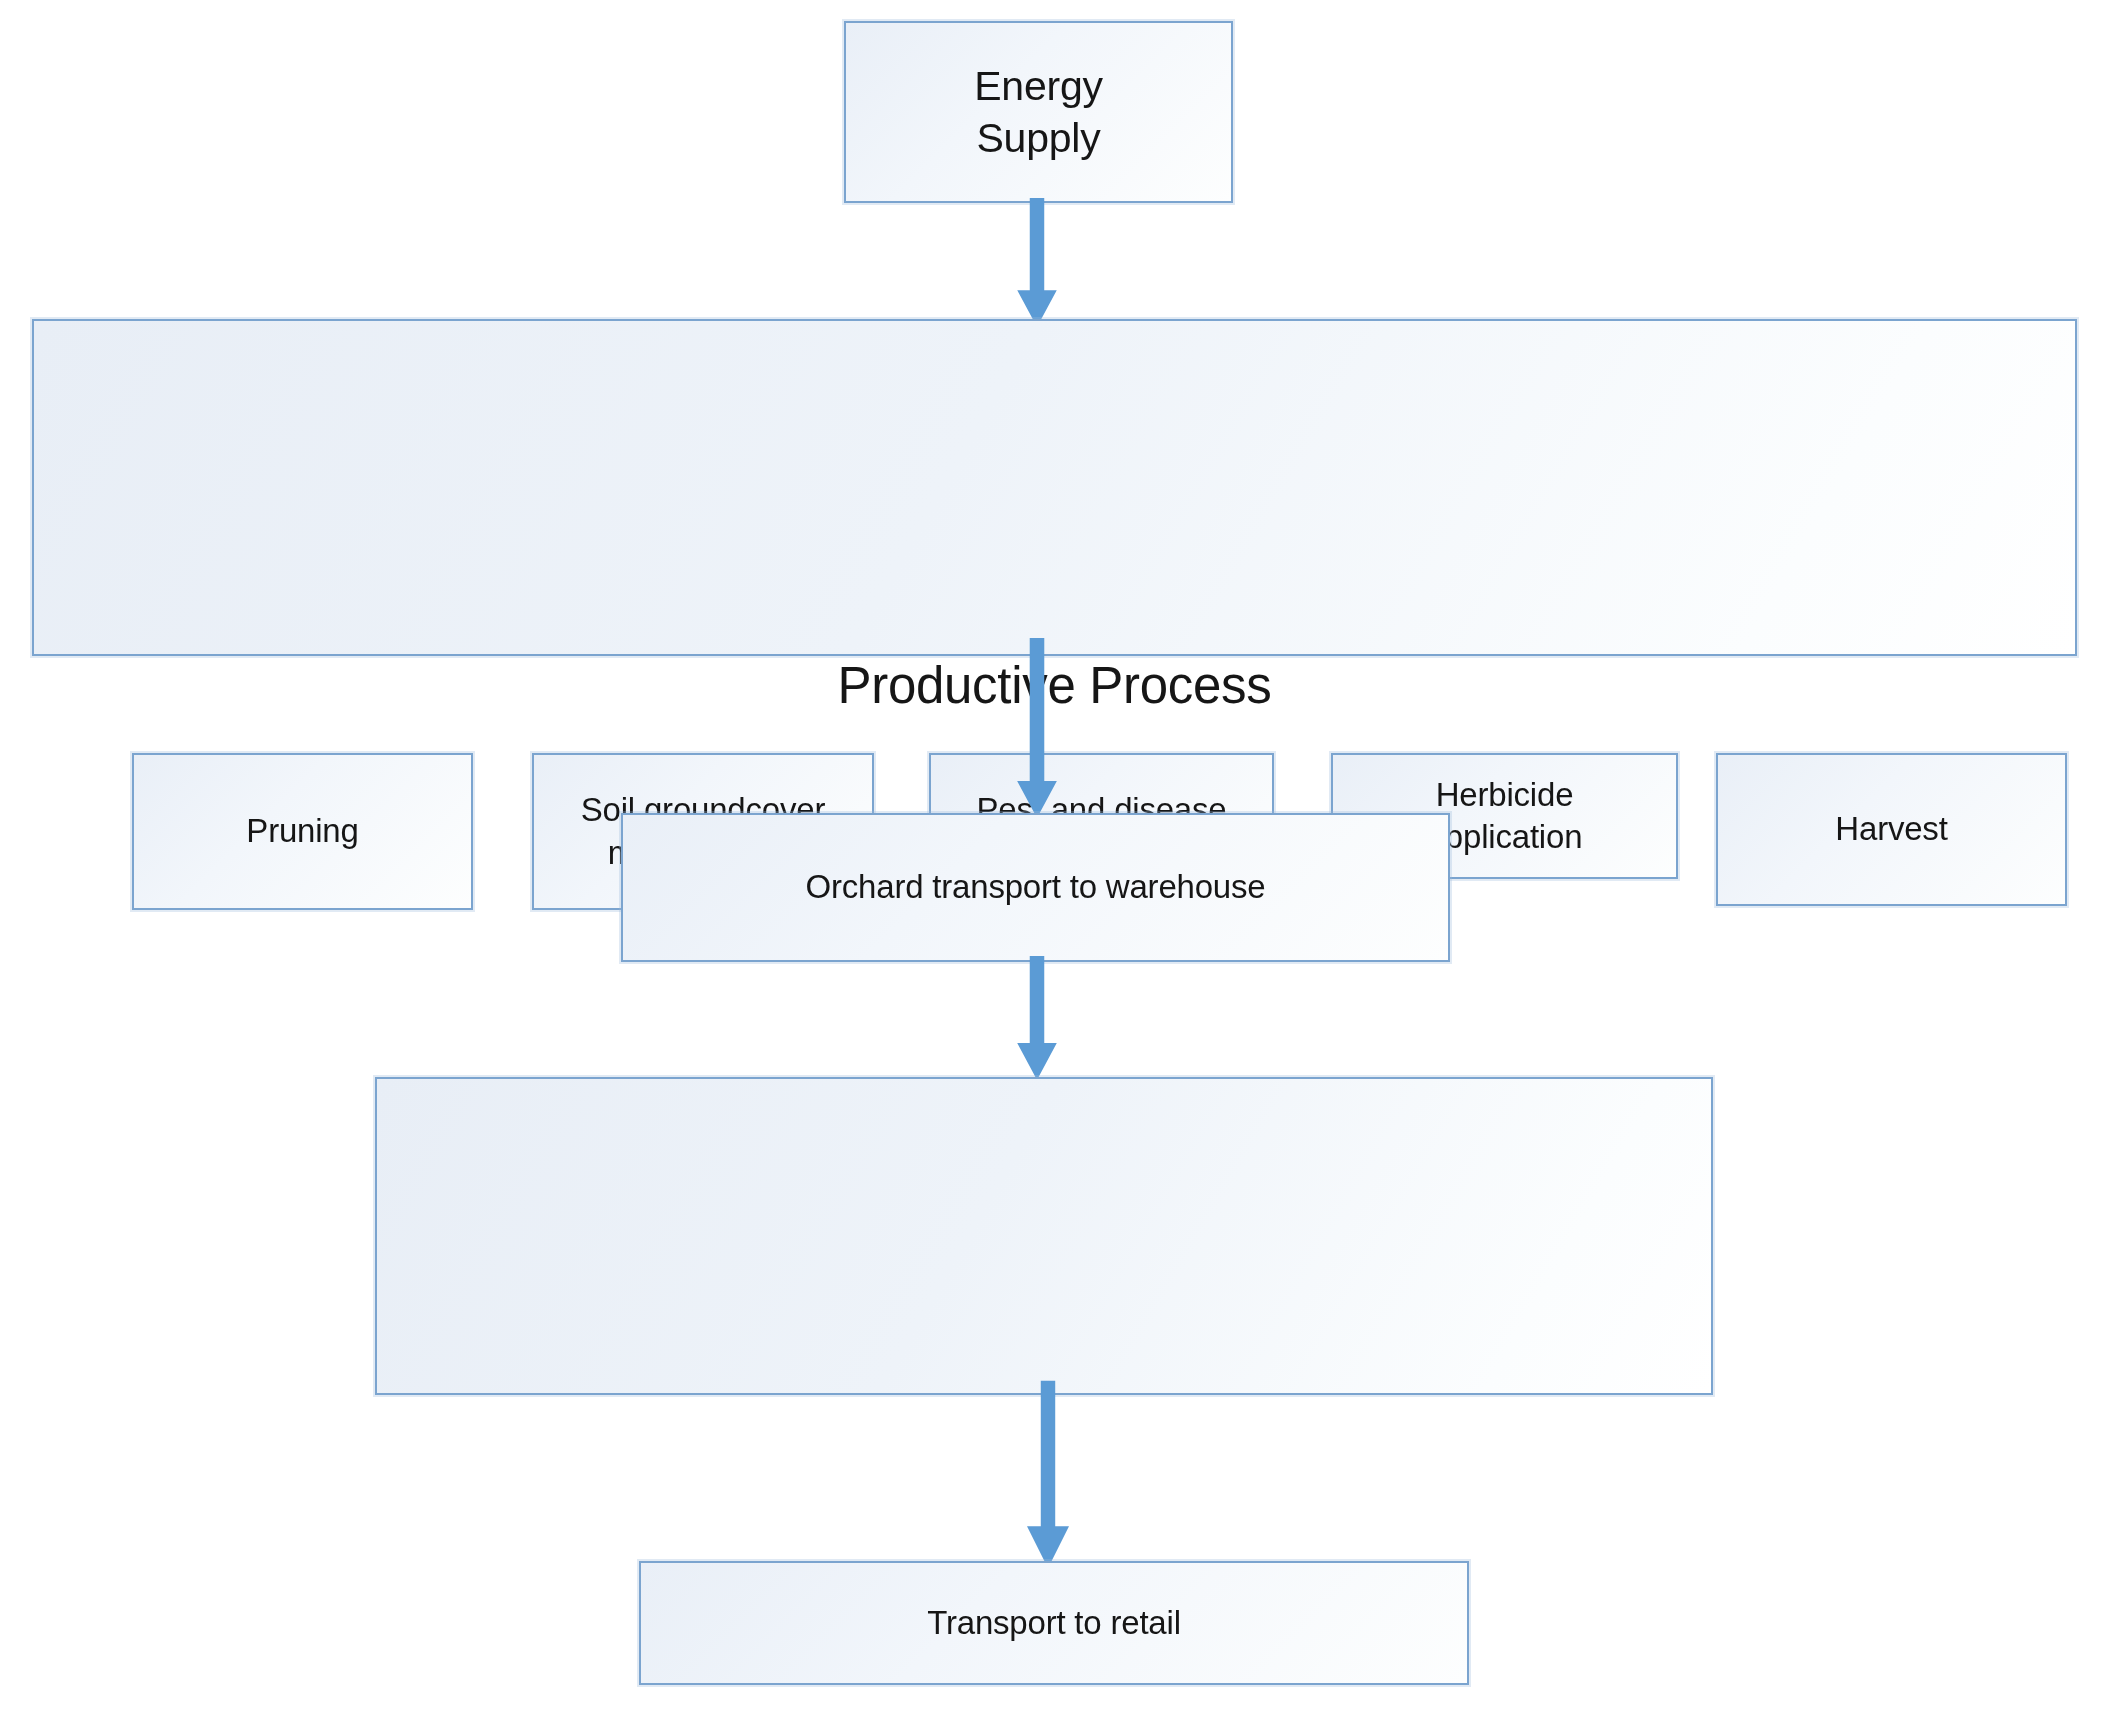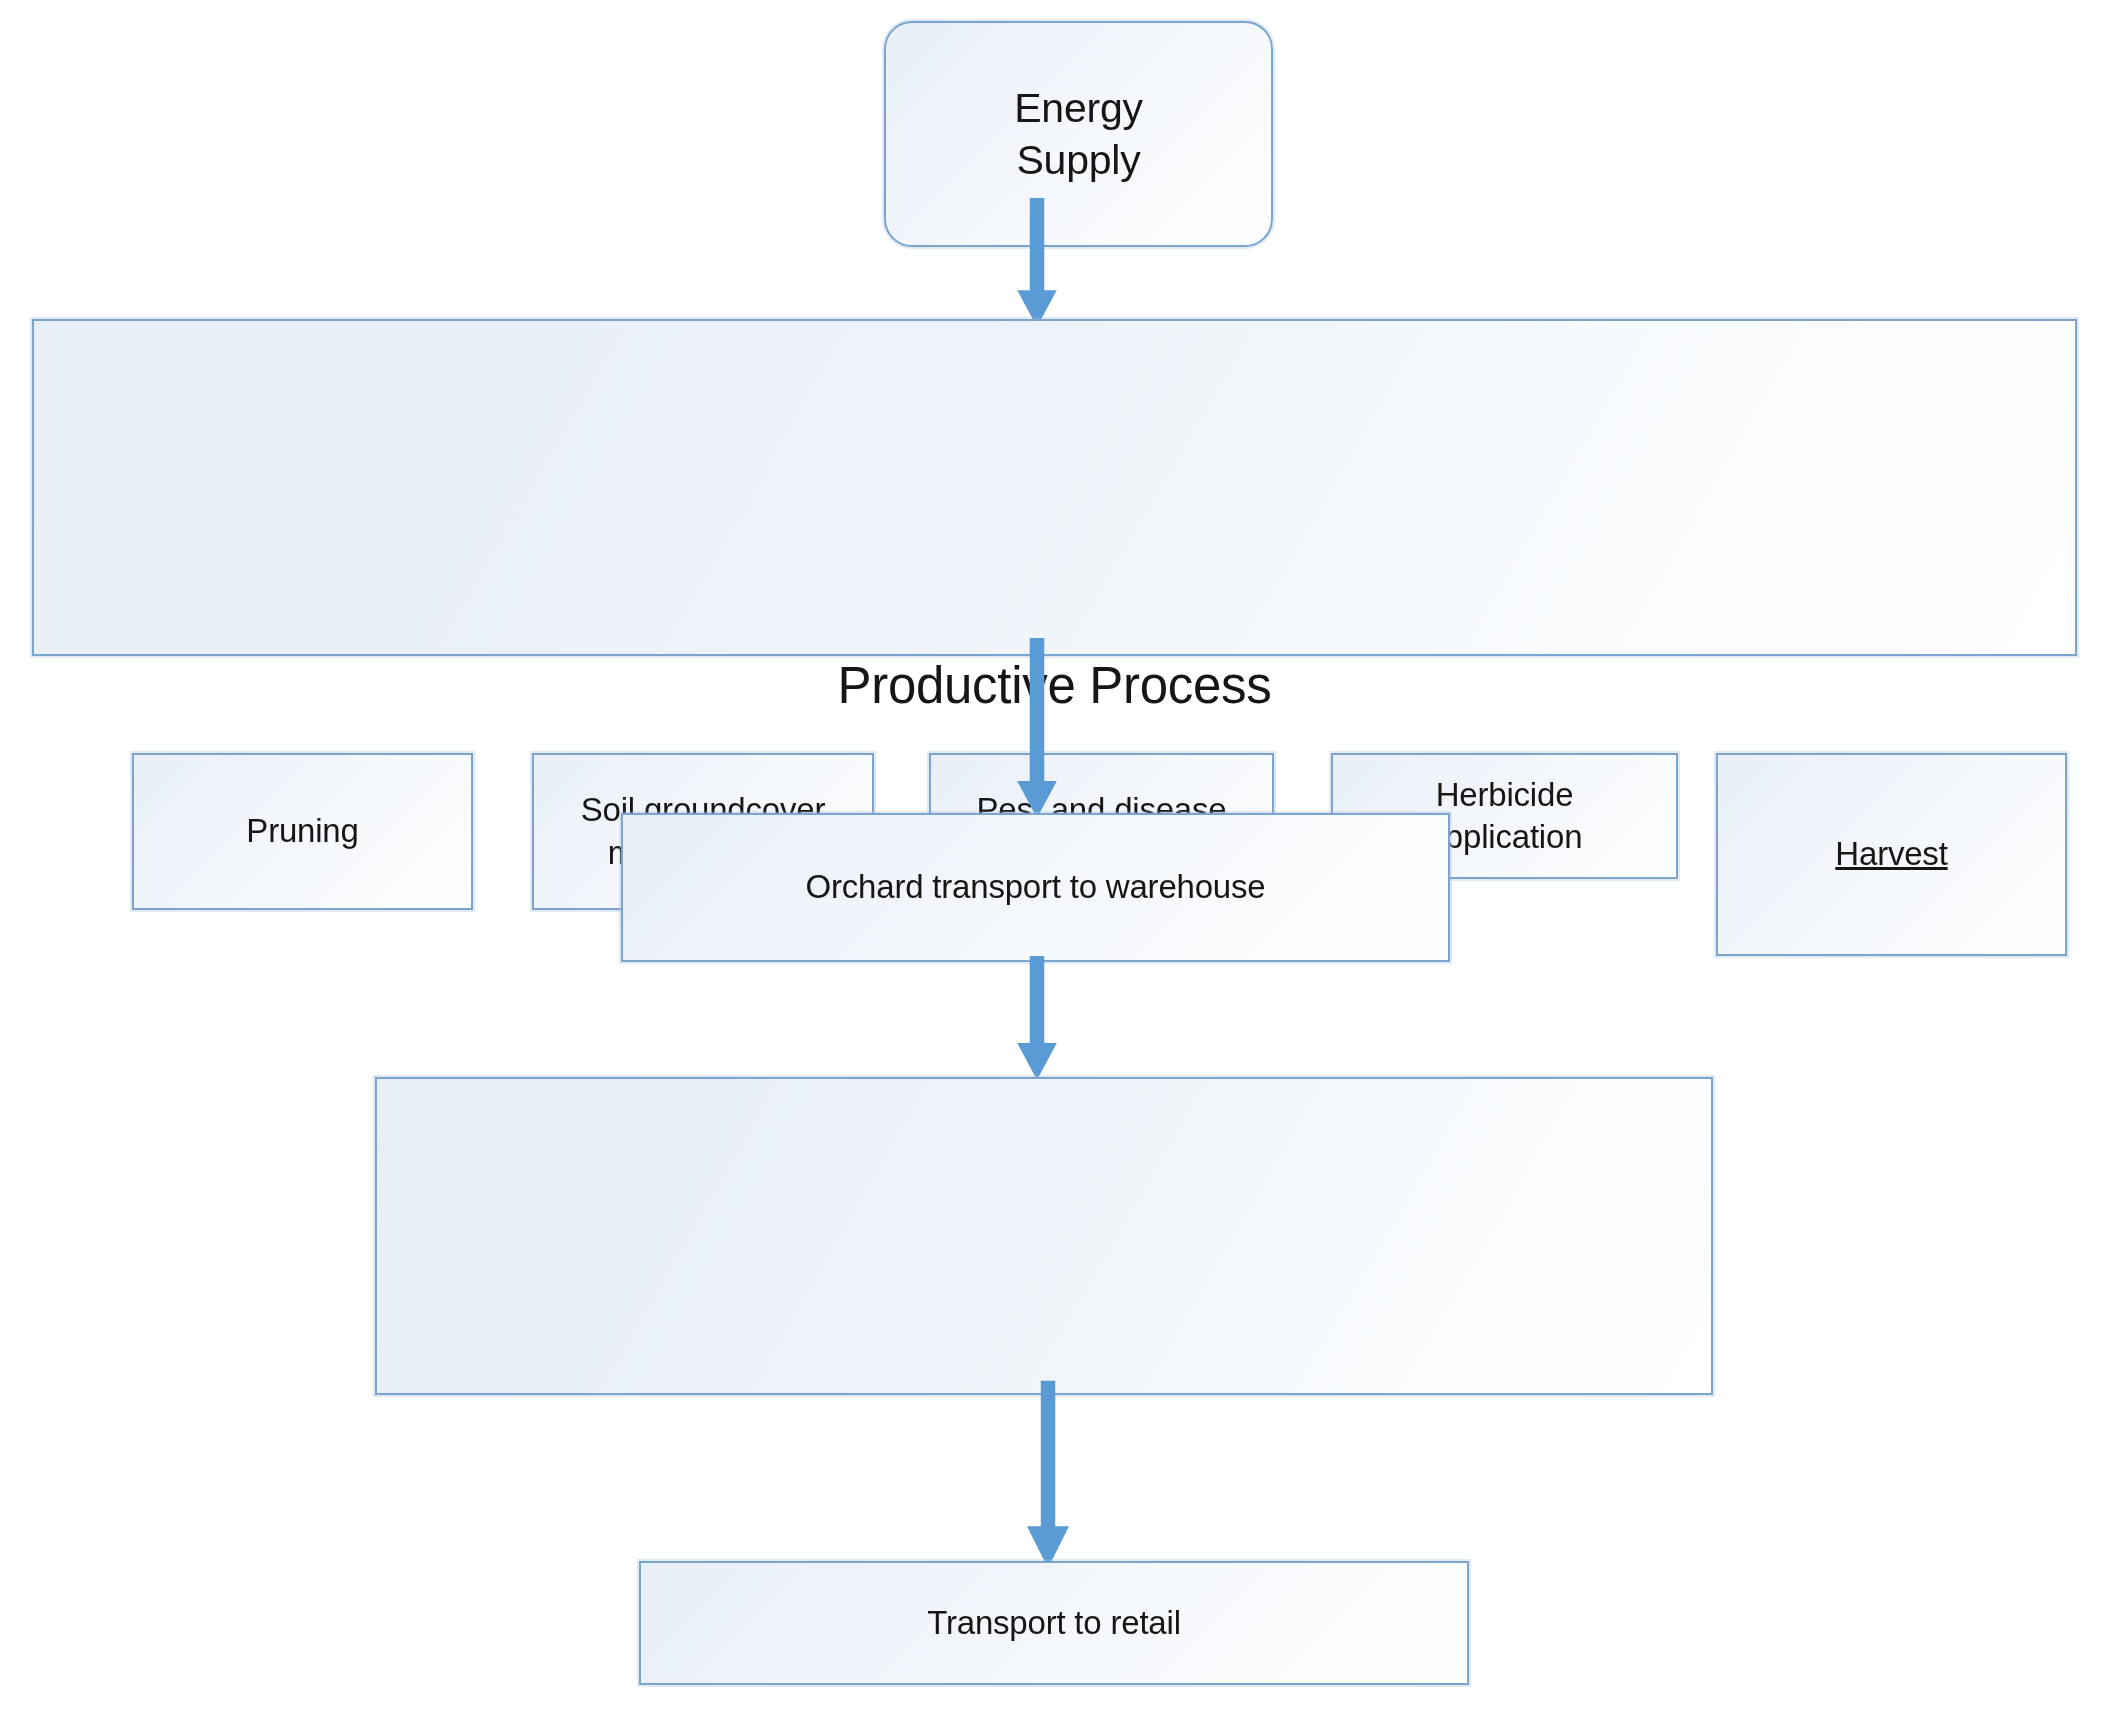--- a/index.html
+++ b/index.html
@@ -54,32 +54,32 @@
     padding: 0 6.6px;
   }
 
   
   .arrow {
     position: absolute;
   }
   .arrow svg { display: block; }
 
   
-  #energy-supply      { left:884px; top:21px;   width:389px;  height:226px;border-radius:28px; }
+  #energy-supply      { left:844px; top:21px;   width:389px;  height:182px; }
   #energy-supply .label { font-size: 41px; }
 
   #productive-process { left:32px;   top:319px;  width:2045px; height:337px;
                         background: linear-gradient(120deg,#e8eef6 0%, #eef3f9 45%, #fbfdfe 85%, #ffffff 100%); }
   #productive-process-title { top:335px; font-size: 51px; }
 
   #pp-box-0 { left:98px;  top:432px; width:341px; height:157px; }
   #pp-box-1 { left:498px;  top:432px; width:342px; height:157px; }
   #pp-box-2 { left:895px; top:432px; width:345px; height:157px; }
   #pp-box-3 { left:1297px; top:432px; width:347px; height:126px; }
-  #pp-box-4 { left:1682px; top:432px; width:351px; height:203px;text-decoration:underline; }
+  #pp-box-4 { left:1682px; top:432px; width:351px; height:153px; }
   #productive-process .label { font-size: 33px; }
 
   #orchard-transport { left:621px; top:813px; width:829px; height:149px;text-align:right; }
   #orchard-transport .label { font-size: 33px; }
 
   #post-harvest      { left:375px; top:1077px; width:1338px; height:318px;
                        background: linear-gradient(120deg,#e8eef6 0%, #eef3f9 45%, #fbfdfe 85%, #ffffff 100%); }
 
   #transport-retail { left:639px; top:1561px; width:830px; height:124px; }
   #transport-retail .label { font-size: 33px; }

